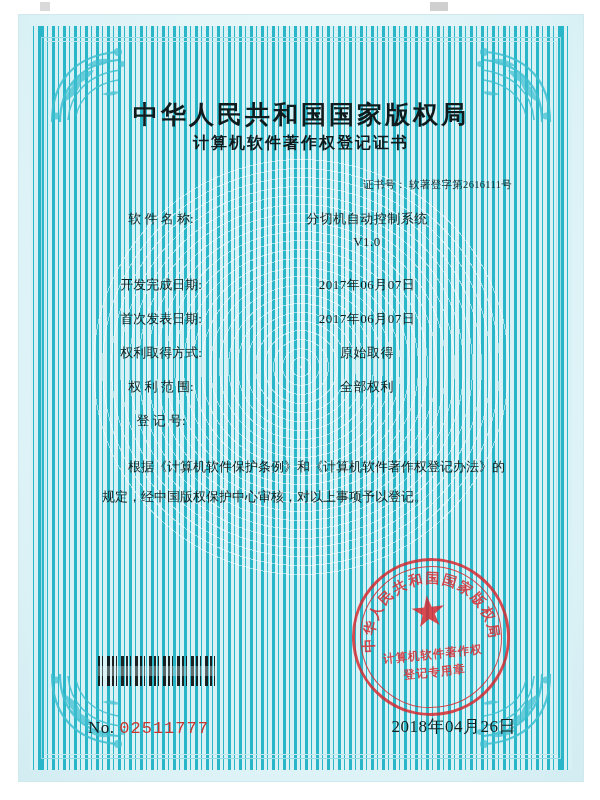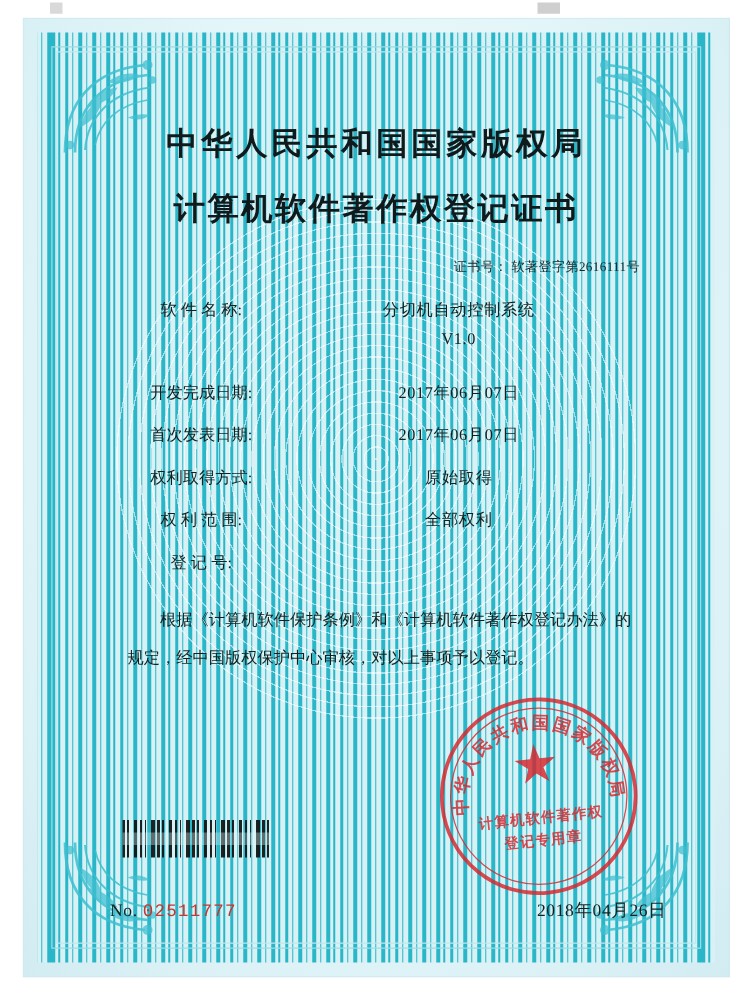--- a/index.html
+++ b/index.html
@@ -116,25 +116,25 @@
     font-family: "Liberation Serif", serif;
     font-size: 25px;
     letter-spacing: 3px;
     color: #0f1a1c;
     font-weight: bold;
     margin-top: 22px;
   }
   .title-sub {
     text-align: center;
     font-family: "Liberation Serif", serif;
-    font-size: 25px;
+    font-size: 16px;
     letter-spacing: 2px;
     color: #0f1a1c;
     font-weight: bold;
-    margin-top: 19px;
+    margin-top: 2px;
   }
 
   .cert-no {
     text-align: right;
     font-size: 10.5px;
     color: #15282b;
     margin-top: 24px;
     padding-right: 22px;
     letter-spacing: .3px;
   }
@@ -247,25 +247,25 @@
     font-weight: bold;
   }
   .seal-line1 { top: 86px; }
   .seal-line2 { top: 104px; }
 
   
   .footer {
     position: absolute;
     left: 0; right: 0;
     bottom: 44px;
-    padding: 0 51px 0 70px;
+    padding: 0 68px 0 70px;
     display: flex;
     justify-content: space-between;
     align-items: flex-end;
-    font-size: 14px;
+    font-size: 17px;
     color: #12201f;
   }
   .footer-no {
     color: #12201f;
     letter-spacing: .5px;
   }
   .footer-no .num {
     color: #c8352f;
     font-family: "Liberation Mono", monospace;
     letter-spacing: 1px;

